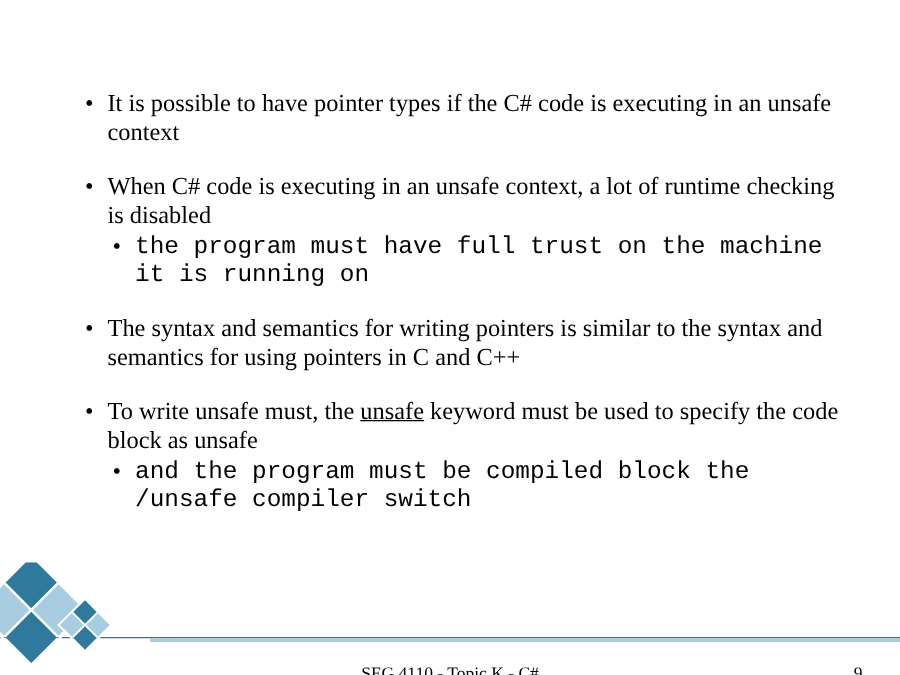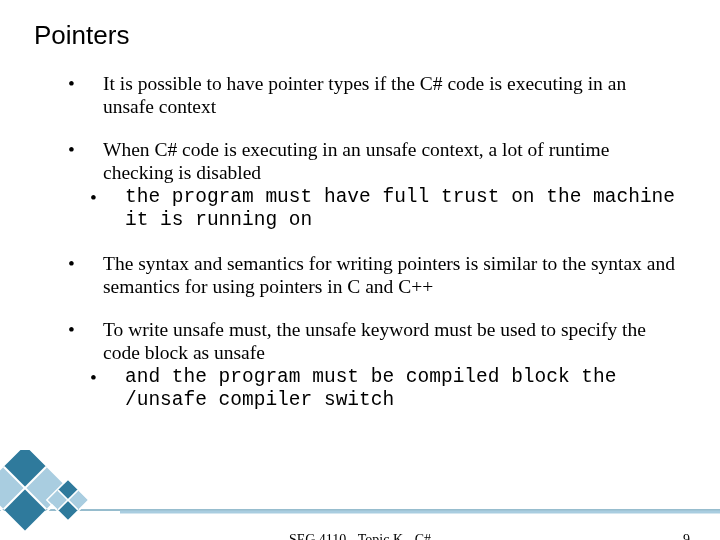--- a/index.html
+++ b/index.html
@@ -22,26 +22,26 @@
     position: absolute;
     top: 72px;
     left: 68px;
     right: 40px;
     font-size: 19.5px;
     line-height: 1.18;
   }
   .b1 { margin-bottom: 20px; }
   .b1 .row { display: flex; }
   .b1 .dot { width: 18px; flex: 0 0 18px; }
-  .b1 .txt { flex: 1; margin-left: 17px; }
+  .b1 .txt { flex: 1; }
   .b2 { margin-left: 22px; margin-top: 2px; }
   .b2 .row { display: flex; }
   .b2 .dot { width: 18px; flex: 0 0 18px; }
   .b2 .txt { flex: 1; font-family: Liberation Mono, monospace; }
-  .underline { }
+  .underline { text-decoration: underline; }
 
   .ornament {
     position: absolute;
     left: 0;
     bottom: 0;
     width: 720px;
     height: 90px;
     pointer-events: none;
   }
   .footer {
@@ -59,21 +59,20 @@
   .footer-right {
     position: absolute;
     right: 30px;
   }
 </style>
 </head>
 <body>
 
 <div class="slide">
 
-  <div class="title">Pointers</div>
 
   <div class="body">
 
     <div class="b1">
       <div class="row">
         <div class="dot">•</div>
         <div class="txt">It is possible to have pointer types if the C# code is executing in an unsafe context</div>
       </div>
     </div>
 

